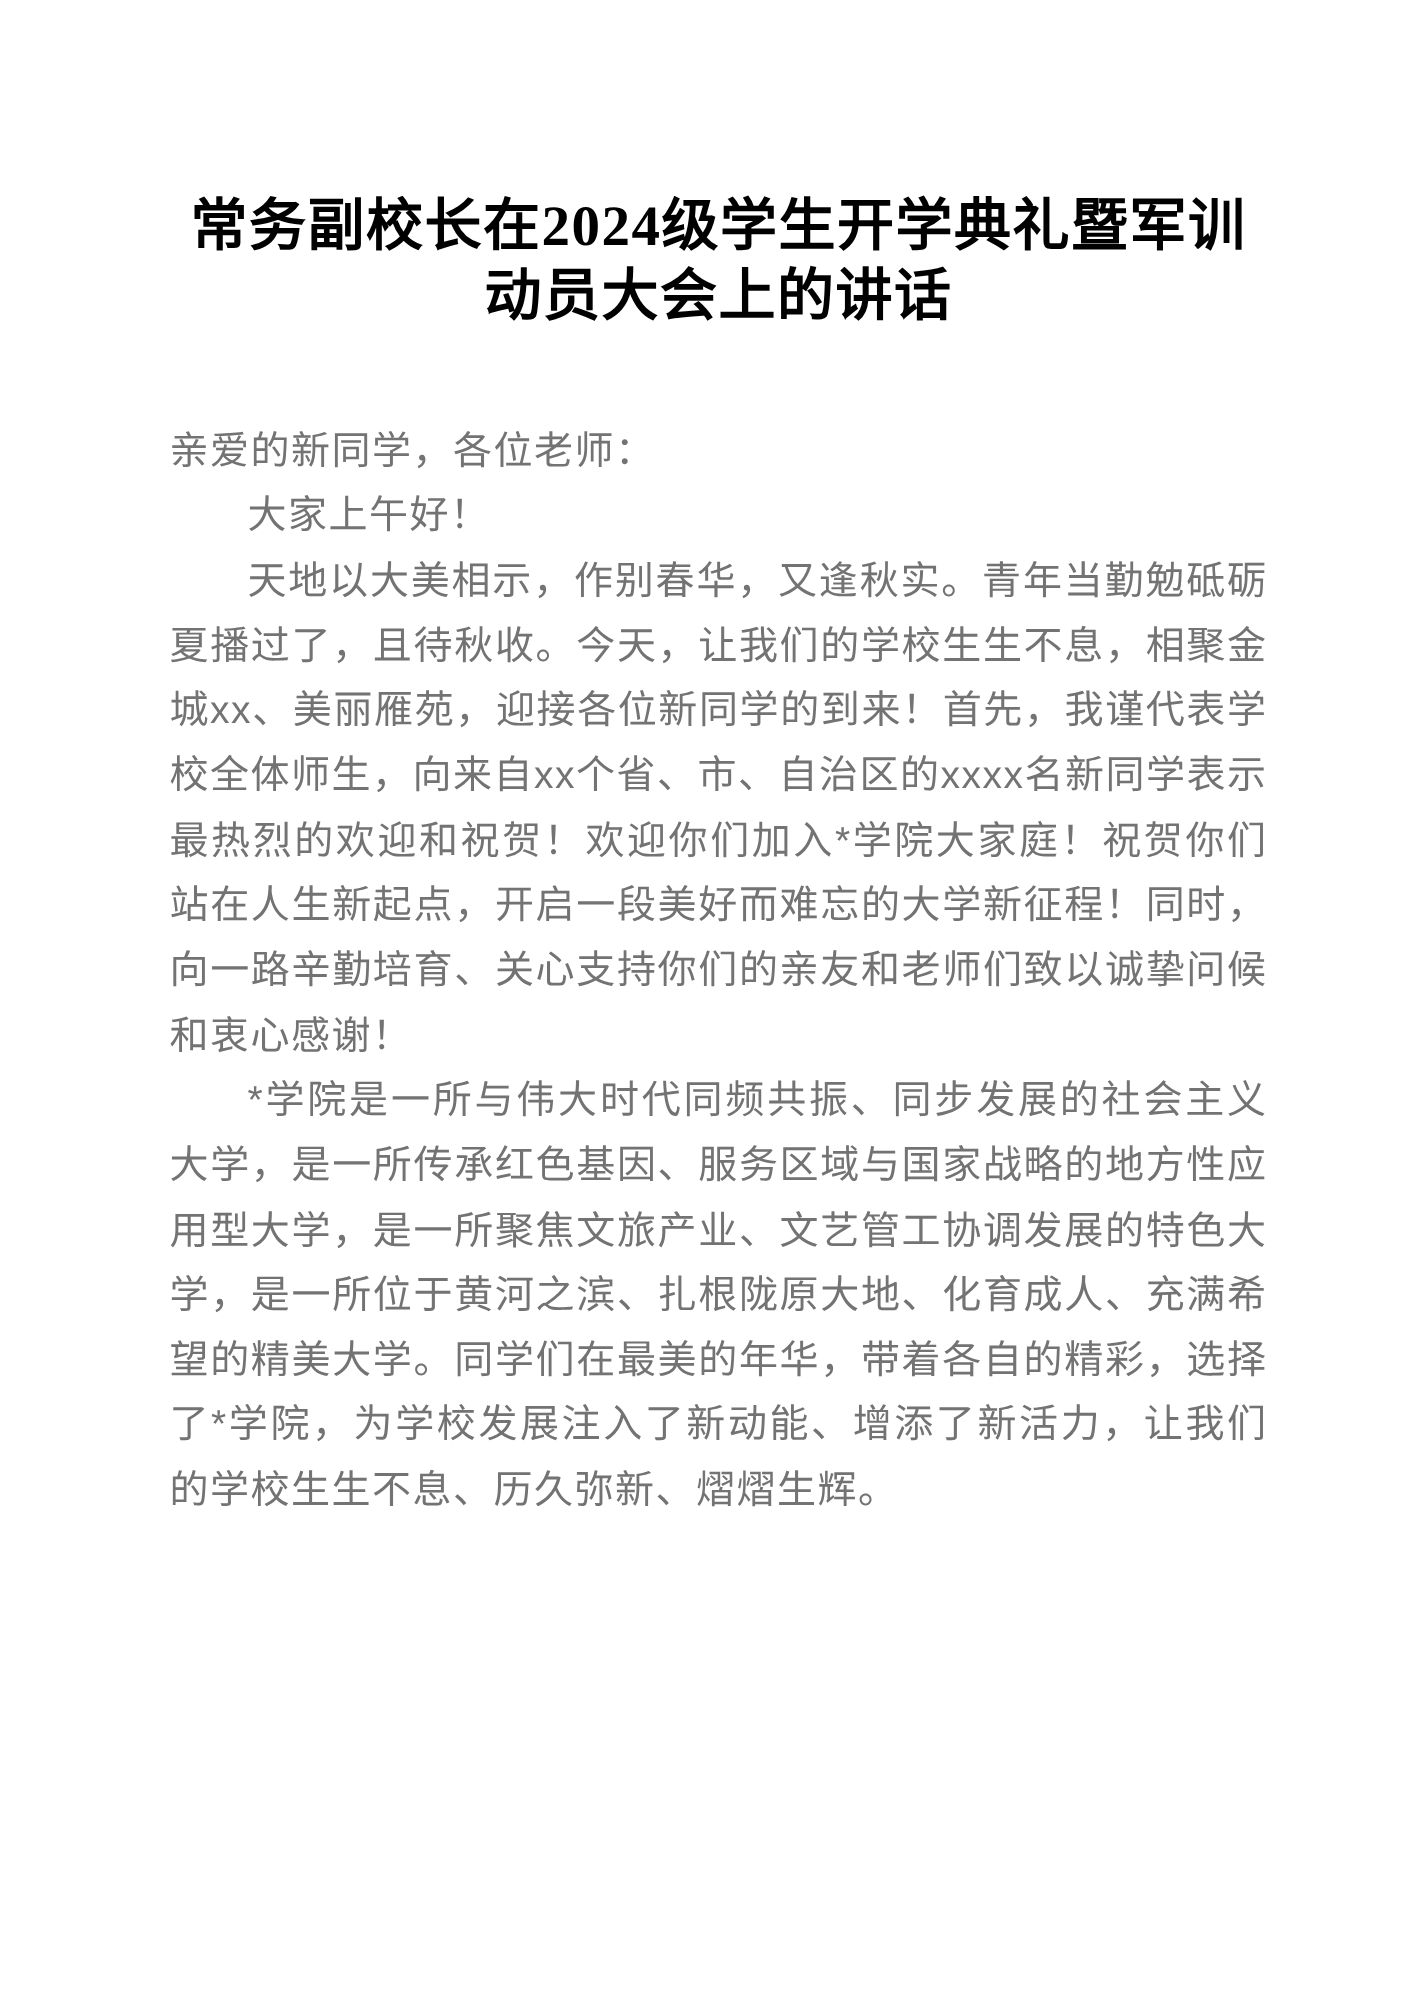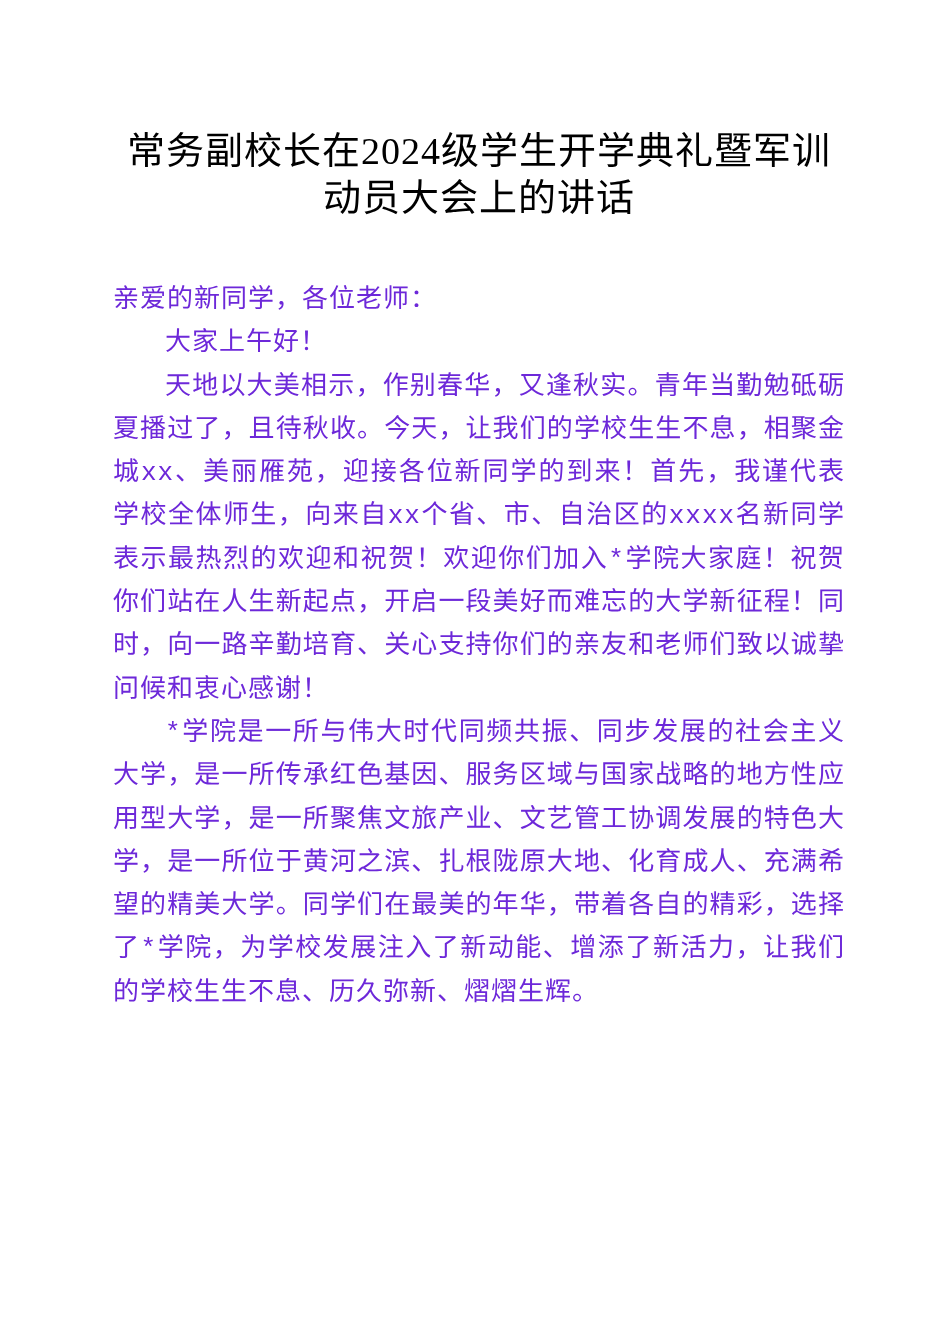--- a/index.html
+++ b/index.html
@@ -13,34 +13,34 @@
     height: 1344px;
     background: #ffffff;
     box-sizing: border-box;
     padding: 128px 105px 0 113px;
     overflow: hidden;
     color: #000000;
   }
   .doc-title {
     margin: 0 0 57px 0;
     font-family: "Liberation Serif", serif;
-    font-weight: 400;
+    font-weight: 700;
     font-size: 38px;
     line-height: 47px;
     text-align: center;
     letter-spacing: 1px;
     color: #000000;
   }
   .doc-body {
-    font-family: Liberation Mono, monospace;
+    font-family: Liberation Sans, sans-serif;
     font-size: 26px;
     line-height: 43.3px;
     letter-spacing: 1px;
     text-align: justify;
-    color: #6d28d9;
+    color: #737373;
   }
   .doc-body p {
     margin: 0;
     padding: 0;
   }
   .doc-body p.indent {
     text-indent: 2em;
   }
 </style>
 </head>

